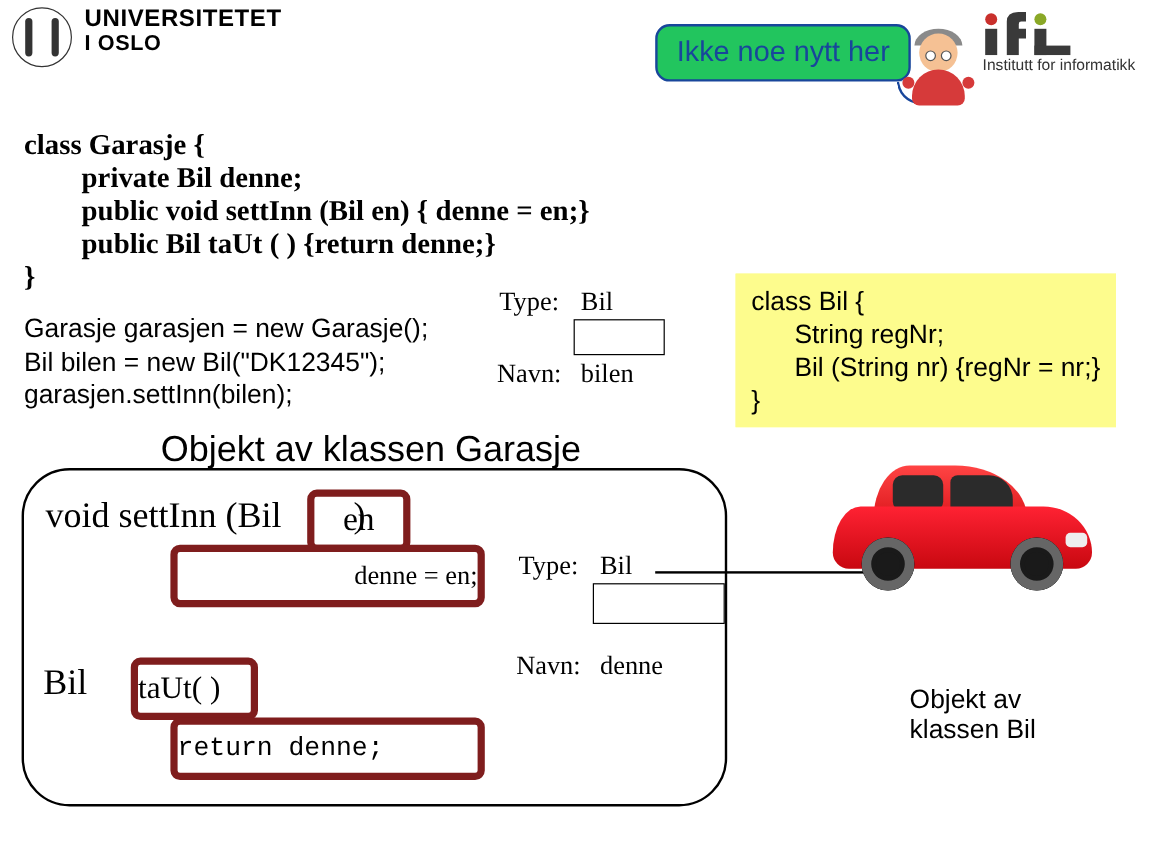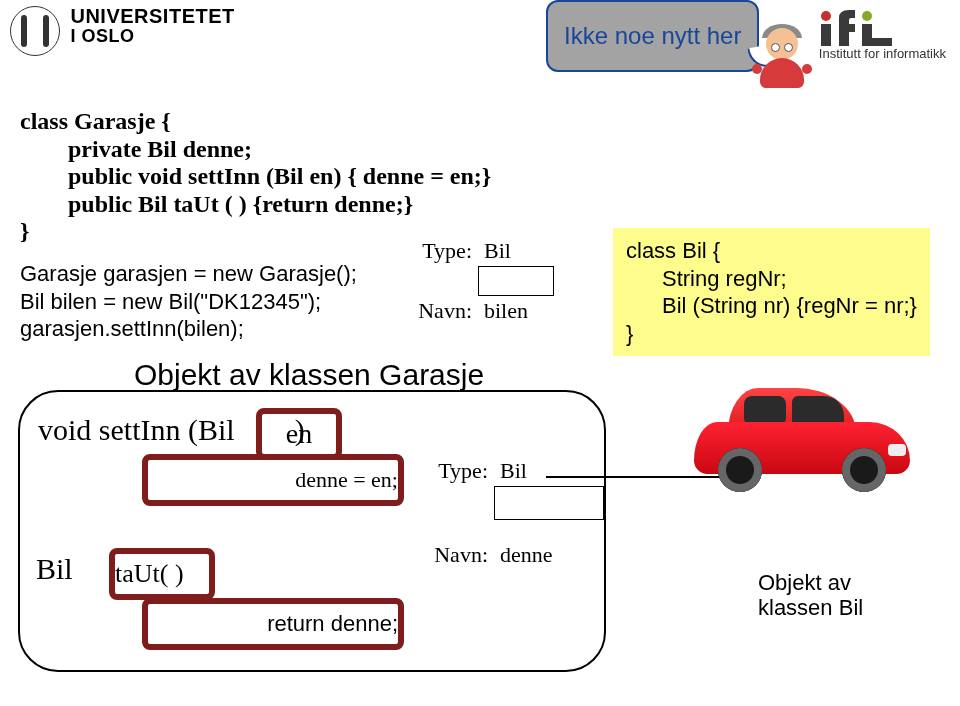--- a/index.html
+++ b/index.html
@@ -11,59 +11,59 @@
   .uio-seal::before{content:"";position:absolute;left:10px;top:8px;width:6px;height:32px;background:#333;border-radius:3px}
   .uio-seal::after{content:"";position:absolute;right:10px;top:8px;width:6px;height:32px;background:#333;border-radius:3px}
   .uio-text{display:inline-block;margin-left:6px;vertical-align:top;line-height:1.05}
   .uio-text .a{font-size:20px;font-weight:700;letter-spacing:.5px}
   .uio-text .b{font-size:18px;font-weight:700;letter-spacing:.5px}
   .ifi-logo{position:absolute;right:14px;top:10px;text-align:left}
   .ifi-mark{font-size:34px;font-weight:700;color:#3a3a3a;letter-spacing:2px;height:36px}
   .ifi-sub{font-size:13px;color:#333}
 
   
-  .bubble{position:absolute;left:546px;top:0;border:2px solid #18469b;border-radius:12px;padding:20px 16px;color:#18469b;font-size:24px;background:#a3a3a3}
+  .bubble{position:absolute;left:546px;top:20px;border:2px solid #18469b;border-radius:12px;padding:8px 16px;color:#18469b;font-size:24px;background:#22c55e}
   .bubble::after{content:"";position:absolute;right:-18px;top:44px;width:24px;height:20px;border-bottom:2px solid #18469b;border-left:2px solid #18469b;border-bottom-left-radius:20px;transform:rotate(-10deg);background:#fff}
   .avatar{position:absolute;left:752px;top:28px;width:60px;height:60px}
   .av-body{position:absolute;bottom:0;left:8px;width:44px;height:30px;background:#d63a3a;border-radius:22px 22px 6px 6px}
   .av-body::before,.av-body::after{content:"";position:absolute;top:6px;width:10px;height:10px;background:#d63a3a;border-radius:50%}
   .av-body::before{left:-8px}.av-body::after{right:-8px}
   .av-head{position:absolute;top:0;left:14px;width:32px;height:32px;background:#f5c194;border-radius:50%}
   .av-hair{position:absolute;top:-4px;left:10px;width:40px;height:14px;background:#8a8a8a;border-radius:50% 50% 0 0/100% 100% 0 0}
   .av-eyes{position:absolute;top:10px;left:19px;width:22px;height:7px}
   .av-eyes span{display:inline-block;width:7px;height:7px;background:#fff;border-radius:50%;border:1px solid #555}
   .av-eyes span+span{margin-left:4px}
 
   
   .code-bold{font-family:"Times New Roman",serif;font-weight:700;font-size:24px;white-space:pre;position:absolute}
   .code-main{left:20px;top:84px;line-height:1.15}
   .code-setup{position:absolute;left:20px;top:238px;font-family:Arial,sans-serif;font-size:22px;white-space:pre;line-height:1.25}
 
   
   .var-bilen{position:absolute;left:410px;top:238px;font-family:"Times New Roman",serif;font-size:22px}
   .tv-row{display:flex;align-items:center;margin-bottom:2px}
-  .tv-label{width:62px;text-align:right;margin-right:6px}
+  .tv-label{width:62px;text-align:center;margin-right:6px}
   .tv-box{width:74px;height:28px;border:1px solid #000;background:#fff;position:relative}
   .tv-val{margin-left:6px}
 
   
   .class-bil{position:absolute;left:613px;top:228px;background:#fdfc8d;border:1px solid #fdfc8d;padding:8px 12px 8px;font-family:Arial,sans-serif;font-size:22px;line-height:1.25;white-space:nowrap}
   .class-bil .indent{padding-left:36px}
 
   
   .garasje-caption{position:absolute;left:134px;top:358px;font-family:Arial,sans-serif;font-size:30px}
   .garasje-box{position:absolute;left:18px;top:390px;width:584px;height:278px;border:2px solid #000;border-radius:40px}
   .method-sig{position:absolute;font-family:"Times New Roman",serif;font-size:30px}
   .sig1{left:38px;top:413px}
   .sig2{left:36px;top:552px}
   .method-box{position:absolute;border:6px solid #7f1d1d;border-radius:8px}
   .mb-en{left:256px;top:408px;width:74px;height:40px}
   .mb-body{left:142px;top:454px;width:250px;height:40px;font-family:"Times New Roman",serif;font-size:22px;text-align:right;line-height:40px}
   .mb-taut{left:109px;top:548px;width:94px;height:40px}
-  .mb-ret{left:142px;top:598px;width:250px;height:40px;font-family:Liberation Sans, sans-serif;font-size:22px;text-align:right;line-height:40px}
+  .mb-ret{left:142px;top:598px;width:250px;height:40px;font-family:Liberation Mono, monospace;font-size:22px;text-align:left;line-height:40px}
 
   
   .var-denne{position:absolute;left:426px;top:458px;font-family:"Times New Roman",serif;font-size:22px}
   .var-denne .tv-box{width:108px;height:32px}
 
   
   .arrow-denne{position:absolute;left:546px;top:476px;width:190px;height:2px;background:#000}
   .arrow-denne::before{content:"";position:absolute;right:-2px;top:-30px;width:2px;height:30px;background:#000}
   .arrow-denne .head{position:absolute;right:-8px;top:-40px;width:0;height:0;border-left:7px solid transparent;border-right:7px solid transparent;border-bottom:12px solid #000}
 

